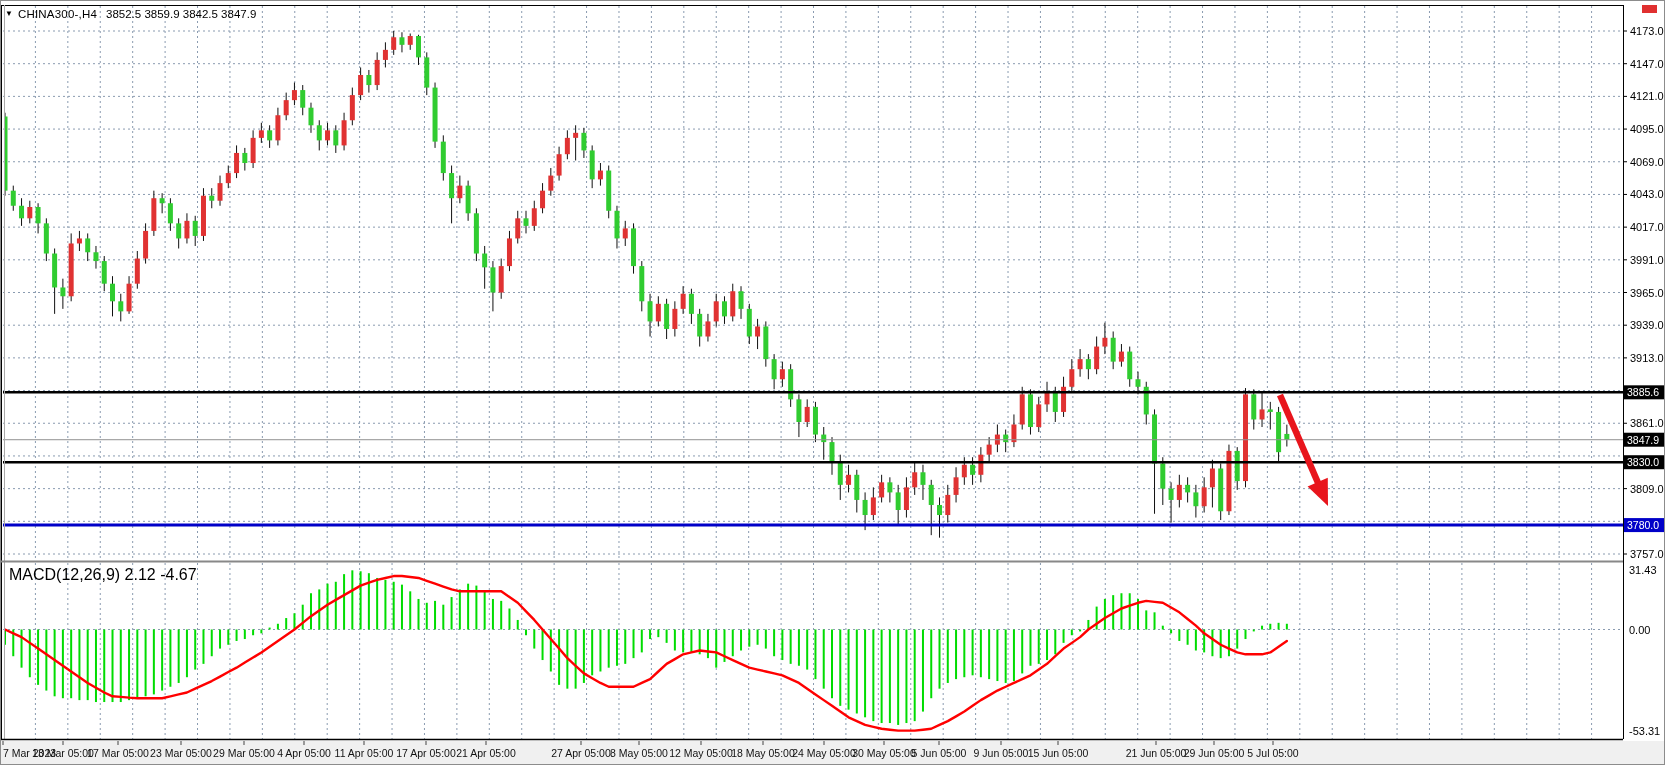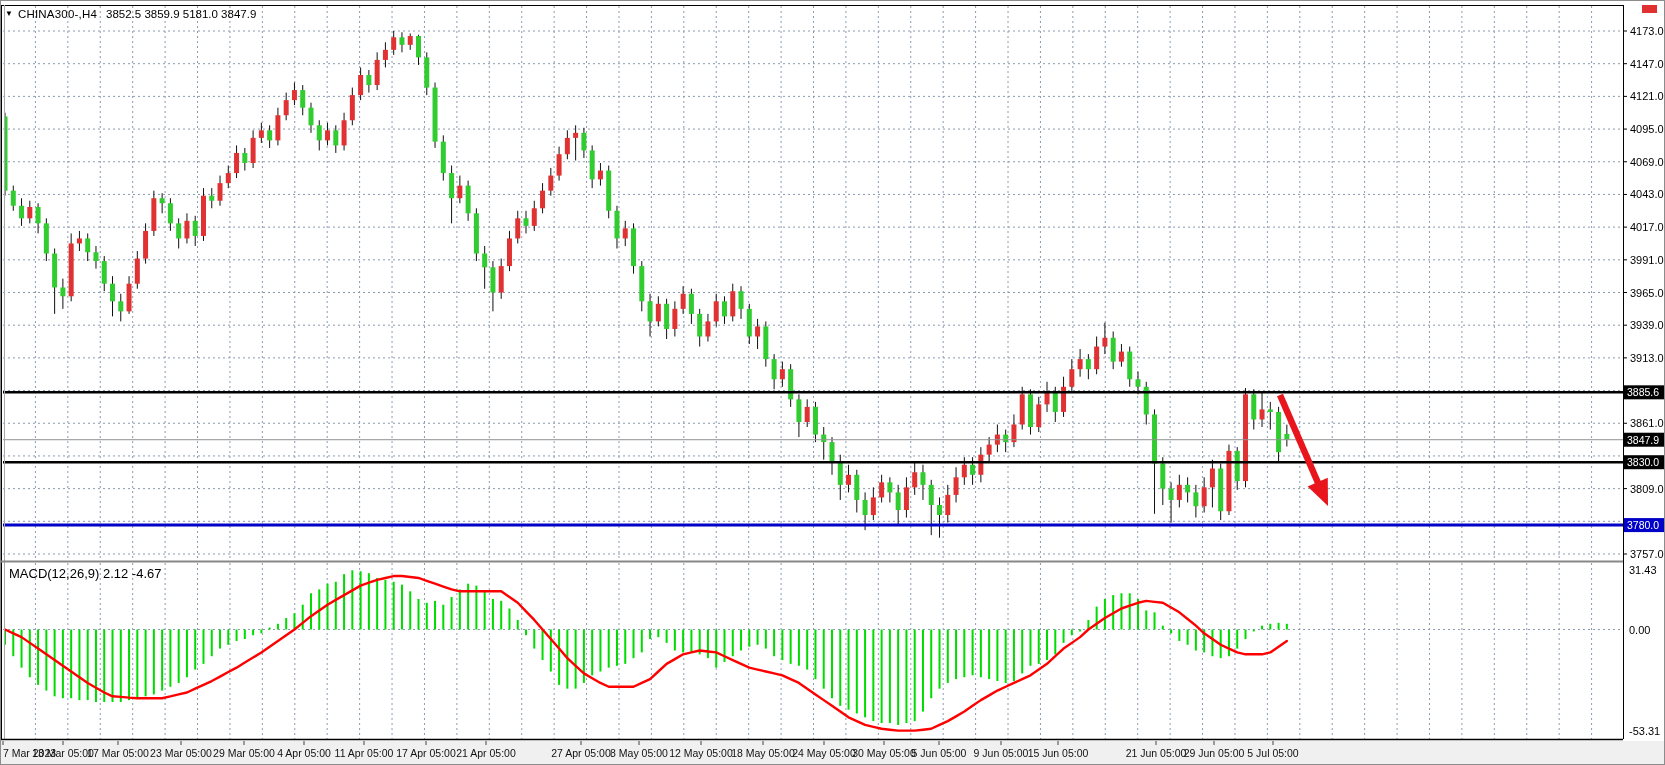--- a/index.html
+++ b/index.html
@@ -3,21 +3,21 @@
 <meta charset="utf-8">
 <style>
   html,body{margin:0;padding:0;background:#c8c8c8;font-family:"Liberation Sans",sans-serif;}
   #app{position:relative;width:1665px;height:765px;background:#ffffff;border:1px solid #8c8c8c;box-sizing:border-box;overflow:hidden;}
   #chart-svg{position:absolute;left:0;top:0;}
   .overlay{position:absolute;z-index:5;white-space:nowrap;color:#000;}
   #title-bar{left:4px;top:7px;font-size:11.5px;}
   #title-bar .tri{font-size:8px;vertical-align:2px;margin-right:5px;cursor:pointer;}
   #title-bar .sym{letter-spacing:.2px;margin-top:48px;}
   #title-bar .ohlc{margin-left:9px;}
-  #macd-label{left:8px;top:565px;font-size:13px;}
+  #macd-label{left:8px;top:565px;font-size:16px;}
   #shift-marker{position:absolute;left:1641px;top:4px;width:15px;height:8px;background:#e03030;z-index:6;}
 </style>
 </head>
 <body>
 
 <div id="app">
   <svg id="chart-svg" width="1665" height="765" viewBox="0 0 1665 765">
       <defs>
         <clipPath id="clipPrice">
           <rect x="3" y="5" width="1619" height="555"></rect>
@@ -727,19 +727,19 @@
         <line x1="1155" y1="740" x2="1155" y2="744" stroke="#444444" stroke-width="1"></line>
         <text x="1155" y="756" text-anchor="middle">21 Jun 05:00</text>
         <line x1="1213" y1="740" x2="1213" y2="744" stroke="#444444" stroke-width="1"></line>
         <text x="1213" y="756" text-anchor="middle">29 Jun 05:00</text>
         <line x1="1272" y1="740" x2="1272" y2="744" stroke="#444444" stroke-width="1"></line>
         <text x="1272" y="756" text-anchor="middle">5 Jul 05:00</text>
       </g>
     </svg>
 
   <div id="title-bar" class="overlay">
-    <span class="tri">▼</span><span class="sym">CHINA300-,H4</span><span class="ohlc">3852.5 3859.9 5181.0 3847.9</span>
+    <span class="tri">▼</span><span class="sym">CHINA300-,H4</span><span class="ohlc">3852.5 3859.9 3842.5 3847.9</span>
   </div>
 
   <div id="macd-label" class="overlay">MACD(12,26,9) 2.12 -4.67</div>
 
   <div id="shift-marker"></div>
 </div>
 
 </body></html>

